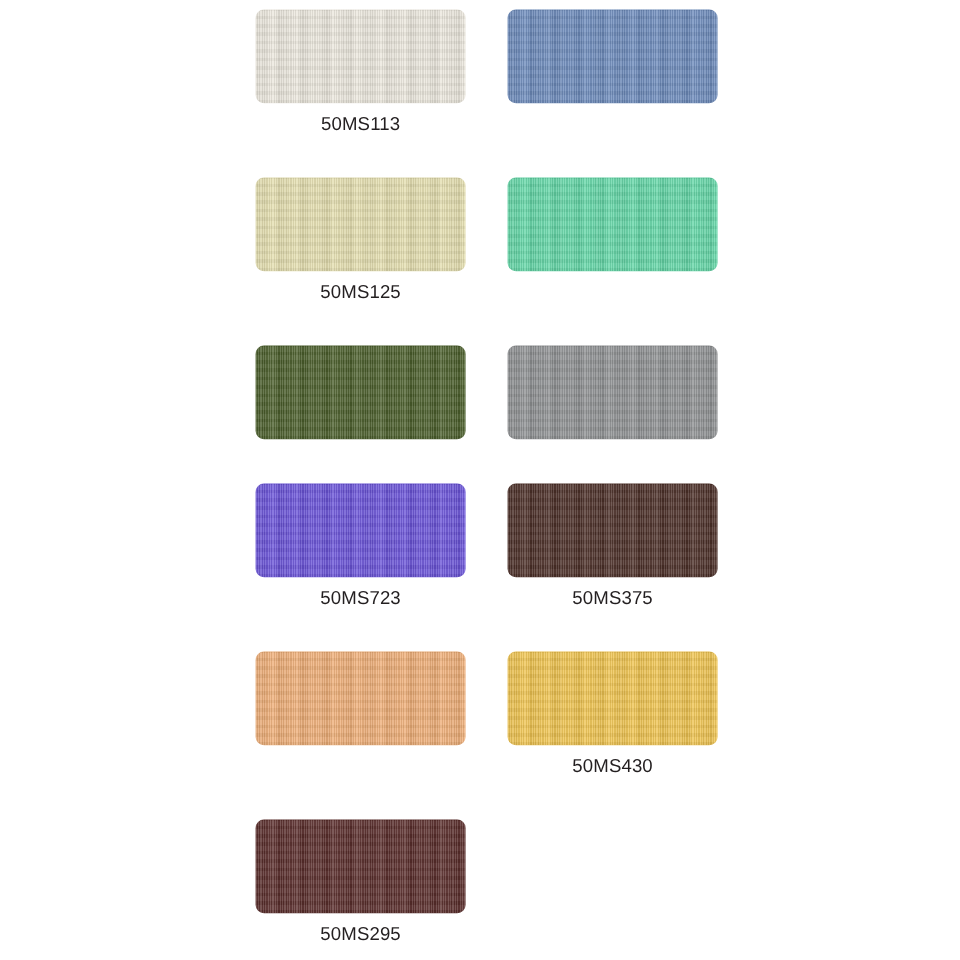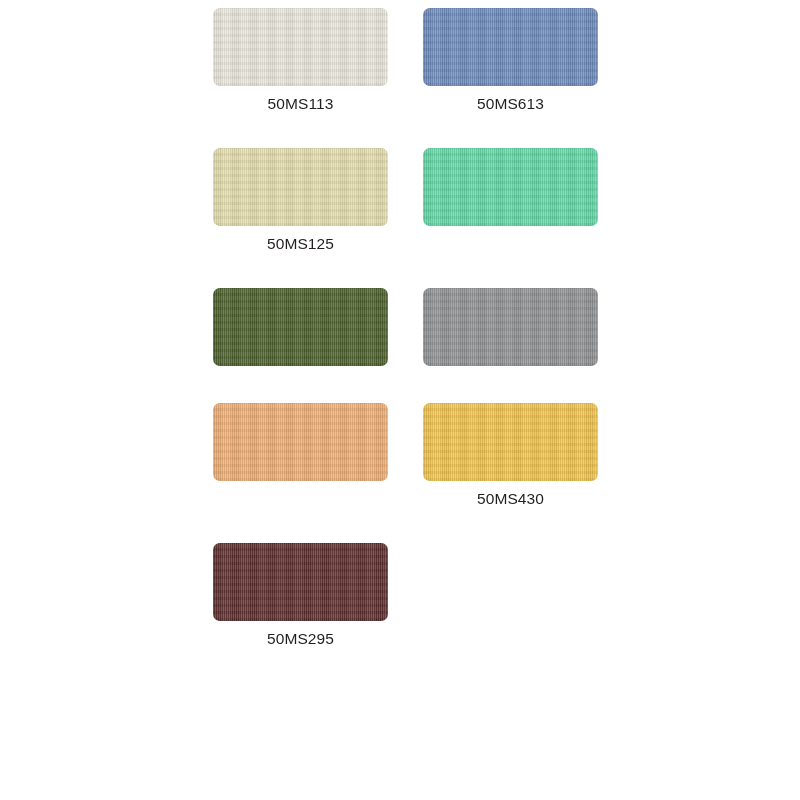--- a/index.html
+++ b/index.html
@@ -99,34 +99,41 @@
 <body>
 
 <div id="swatch-chart">
   <div class="swatch-grid">
       <div class="swatch-cell">
         <div class="swatch-chip" style="background: rgb(235, 231, 221);"></div>
         <span class="swatch-label">50MS113</span>
       </div>
       <div class="swatch-cell">
         <div class="swatch-chip" style="background: rgb(109, 139, 187);"></div>
-        <span class="swatch-label">50MS613</span>
       </div>
       <div class="swatch-cell">
         <div class="swatch-chip" style="background: rgb(228, 222, 175);"></div>
         <span class="swatch-label">50MS125</span>
       </div>
       <div class="swatch-cell">
         <div class="swatch-chip" style="background: rgb(100, 214, 167);"></div>
       </div>
       <div class="swatch-cell">
         <div class="swatch-chip" style="background: rgb(75, 95, 44);"></div>
       </div>
       <div class="swatch-cell">
         <div class="swatch-chip" style="background: rgb(143, 145, 147);"></div>
+      </div>
+      <div class="swatch-cell">
+        <div class="swatch-chip" style="background: rgb(106, 84, 216);"></div>
+        <span class="swatch-label">50MS723</span>
+      </div>
+      <div class="swatch-cell">
+        <div class="swatch-chip" style="background: rgb(76, 48, 41);"></div>
+        <span class="swatch-label">50MS375</span>
       </div>
       <div class="swatch-cell">
         <div class="swatch-chip" style="background: rgb(238, 174, 119);"></div>
       </div>
       <div class="swatch-cell">
         <div class="swatch-chip" style="background: rgb(239, 196, 81);"></div>
         <span class="swatch-label">50MS430</span>
       </div>
       <div class="swatch-cell">
         <div class="swatch-chip" style="background: rgb(90, 46, 44);"></div>

